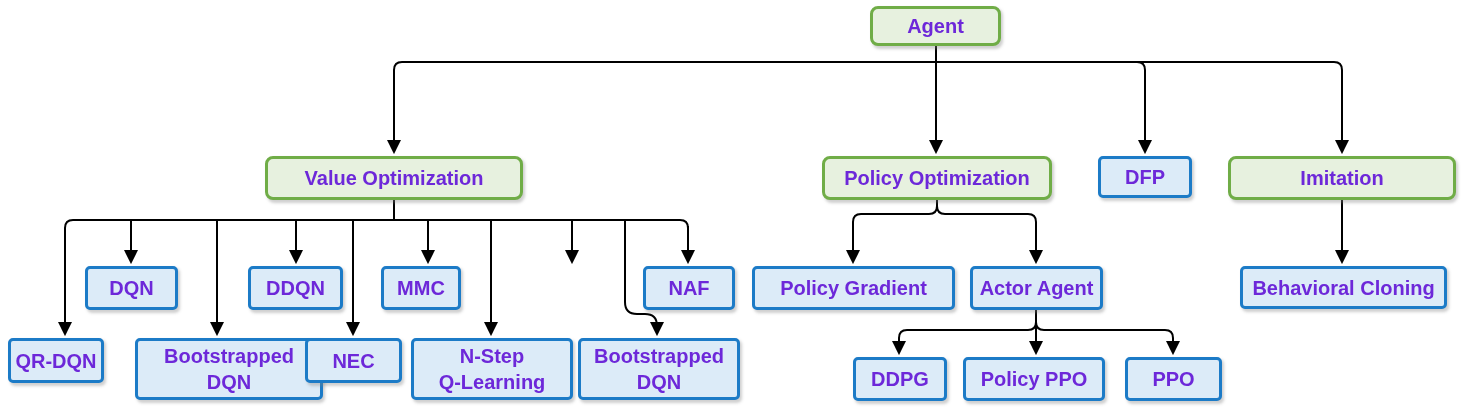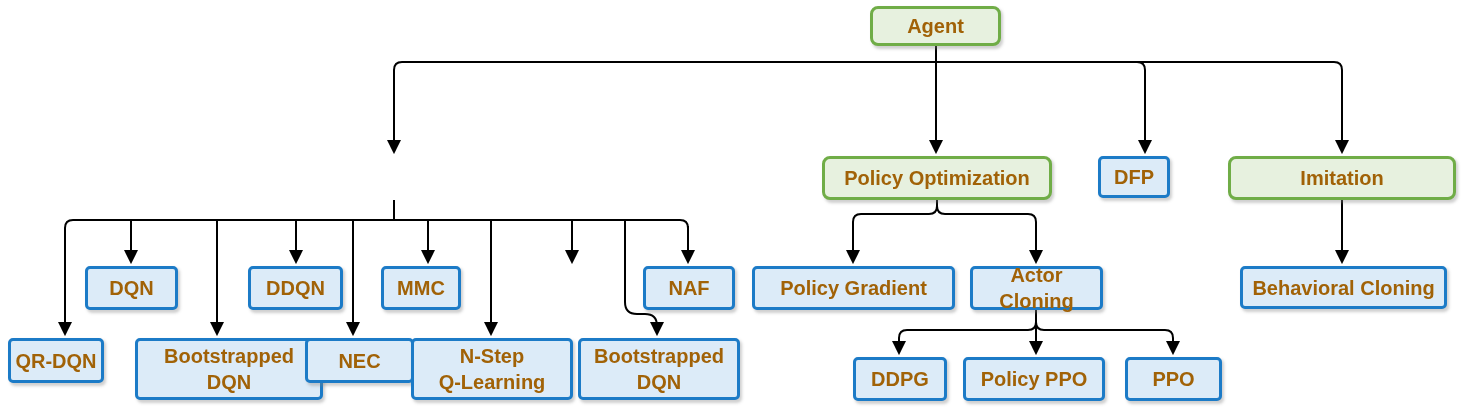--- a/index.html
+++ b/index.html
@@ -9,21 +9,21 @@
     background:#ffffff;
     font-family:"Liberation Sans", sans-serif;
     overflow:hidden;
   }
   #wires{position:absolute;left:0;top:0;}
   .edge{fill:none;stroke:#000000;stroke-width:2px;}
   .node{
     position:absolute;
     display:flex;align-items:center;justify-content:center;
     text-align:center;
-    font-weight:700;font-size:20px;color:#a16207;
+    font-weight:700;font-size:20px;color:#6d28d9;
     line-height:1.3;white-space:pre-line;
     box-sizing:border-box;
     box-shadow:2px 2.5px 3px rgba(130,130,130,0.38);
   }
   .node.green{
     background:#e7f1df;
     border:3px solid #70ad47;
     border-radius:8px;
   }
   .node.blue{
@@ -66,52 +66,53 @@
 
     <path class="edge" d="M1342 200 V262" marker-end="url(#arr)"></path>
 
     <path class="edge" d="M1036 310 V322 Q1036 330 1028 330 H907 Q899 330 899 338 V353" marker-end="url(#arr)"></path>
     <path class="edge" d="M1036 310 V353" marker-end="url(#arr)"></path>
     <path class="edge" d="M1036 322 Q1036 330 1044 330 H1165 Q1173 330 1173 338 V353" marker-end="url(#arr)"></path>
   </svg>
 
   <div class="node green" style="left:870px;top:6px;width:131px;height:40px">Agent</div>
 
+  <div class="node green" style="left:265px;top:156px;width:258px;height:44px">Value Optimization</div>
 
   <div class="node green" style="left:822px;top:156px;width:230px;height:44px">Policy Optimization</div>
 
-  <div class="node blue" style="left:1098px;top:156px;width:72px;height:42px">DFP</div>
+  <div class="node blue" style="left:1098px;top:156px;width:94px;height:42px">DFP</div>
 
   <div class="node green" style="left:1228px;top:156px;width:228px;height:44px">Imitation</div>
 
   <div class="node blue" style="left:85px;top:266px;width:93px;height:44px">DQN</div>
 
   <div class="node blue" style="left:248px;top:266px;width:95px;height:44px">DDQN</div>
 
   <div class="node blue" style="left:381px;top:266px;width:80px;height:44px">MMC</div>
 
 
   <div class="node blue" style="left:643px;top:266px;width:92px;height:44px">NAF</div>
 
   <div class="node blue" style="left:8px;top:338px;width:96px;height:45px">QR-DQN</div>
 
   <div class="node blue" style="left:135px;top:338px;width:188px;height:62px">Bootstrapped
 DQN</div>
 
-  <div class="node blue" style="left:305px;top:338px;width:109px;height:45px">NEC</div>
+  <div class="node blue" style="left:305px;top:338px;width:97px;height:45px">NEC</div>
 
   <div class="node blue" style="left:411px;top:338px;width:162px;height:62px">N-Step
 Q-Learning</div>
 
   <div class="node blue" style="left:578px;top:338px;width:162px;height:62px">Bootstrapped
 DQN</div>
 
   <div class="node blue" style="left:752px;top:266px;width:203px;height:44px">Policy Gradient</div>
 
-  <div class="node blue" style="left:970px;top:266px;width:133px;height:44px">Actor Cloning</div>
+  <div class="node blue" style="left:970px;top:266px;width:133px;height:44px">Actor Agent</div>
 
   <div class="node blue" style="left:853px;top:357px;width:94px;height:44px">DDPG</div>
 
   <div class="node blue" style="left:963px;top:357px;width:142px;height:44px">Policy PPO</div>
 
   <div class="node blue" style="left:1125px;top:357px;width:97px;height:44px">PPO</div>
 
   <div class="node blue" style="left:1240px;top:266px;width:207px;height:43px">Behavioral Cloning</div>
 
 </div>

